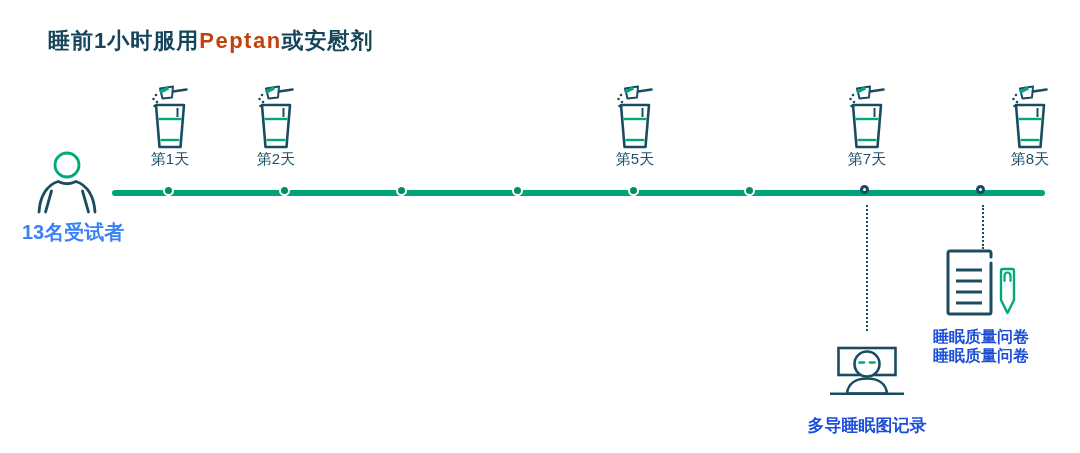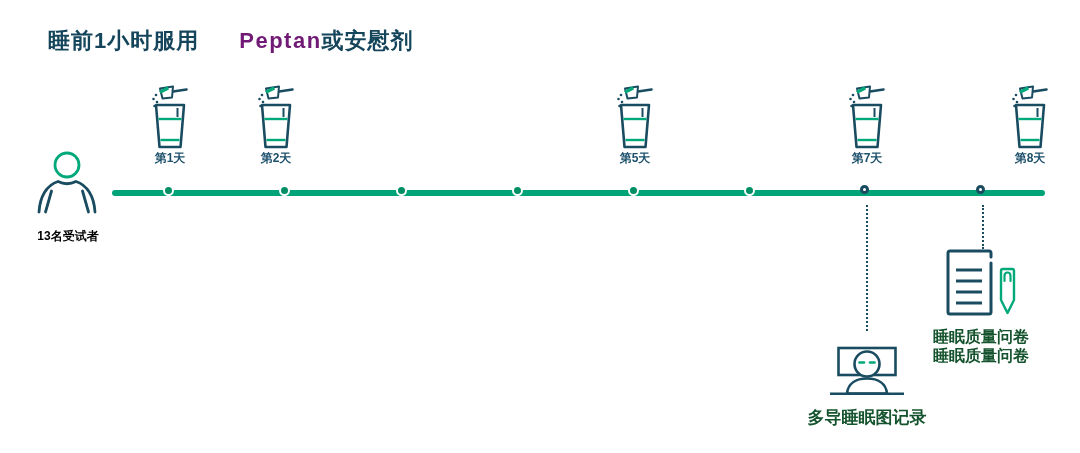--- a/index.html
+++ b/index.html
@@ -10,52 +10,52 @@
     color:#1a4c61;
   }
   .stage { position:absolute; inset:0; }
 
   
   .title {
     position:absolute; left:48px; top:26px;
     font-size:22px; font-weight:bold; letter-spacing:1px; color:#15455b;
     white-space:nowrap;
   }
-  .title .brand { color:#701a75; letter-spacing:1.5px;margin-left:40px; }
+  .title .brand { color:#c2410c; letter-spacing:1.5px; }
 
   
   .subject { position:absolute; left:22px; top:143px; width:92px; text-align:center; }
   .subject svg { display:block; margin:0 auto; }
-  .subject-label { margin-top:13px; font-size:12px; font-weight:bold; color:#000000; white-space:nowrap; }
+  .subject-label { margin-top:4px; font-size:20px; font-weight:bold; color:#3b82f6; white-space:nowrap; }
 
   
   .timeline-bar {
     position:absolute; left:112px; top:190px; width:933px; height:6px;
     background:#00a478; border-radius:3px;
   }
   .dot { position:absolute; top:185px; border-radius:50%; }
   .dot--filled { width:11px; height:11px; background:#008e64; border:2px solid #ffffff; }
   .dot--open   { width:9px;  height:9px;  background:#ffffff; border:3px solid #1a4c61; }
 
   
   .day { position:absolute; top:83px; width:90px; transform:translateX(-50%); text-align:center; }
   .day svg { display:block; margin:0 auto; }
-  .day-label { margin-top:1px; font-size:12px; font-weight:bold; color:#1d506b; white-space:nowrap; }
+  .day-label { margin-top:1px; font-size:15px; font-weight:normal; color:#1d506b; white-space:nowrap; }
 
   
   .connector { position:absolute; width:0; border-left:2px dotted #1a4c61; }
   .connector--psg { left:866px; top:205px; height:126px; }
   .connector--quiz { left:982px; top:205px; height:44px; }
 
   
   .event { position:absolute; text-align:center; }
   .event svg { display:block; margin:0 auto; }
-  .event-label { font-size:17px; font-weight:bold; color:#14532d; line-height:19px; white-space:nowrap; }
+  .event-label { font-size:17px; font-weight:bold; color:#1d4ed8; line-height:19px; white-space:nowrap; }
   .event--psg { left:867px; top:345px; transform:translateX(-50%); width:160px; }
-  .event--psg .event-label { margin-top:10px; }
+  .event--psg .event-label { margin-top:18px; }
   .event--quiz { left:981px; top:249px; transform:translateX(-50%); width:150px; }
   .event--quiz .event-label { margin-top:10px; font-size:16px; line-height:19px; }
 </style>
 </head>
 <body>
 
 <div class="stage">
 
   <div class="title">
     <span>睡前1小时服用</span><span class="brand">Peptan</span><span>或安慰剂</span>

